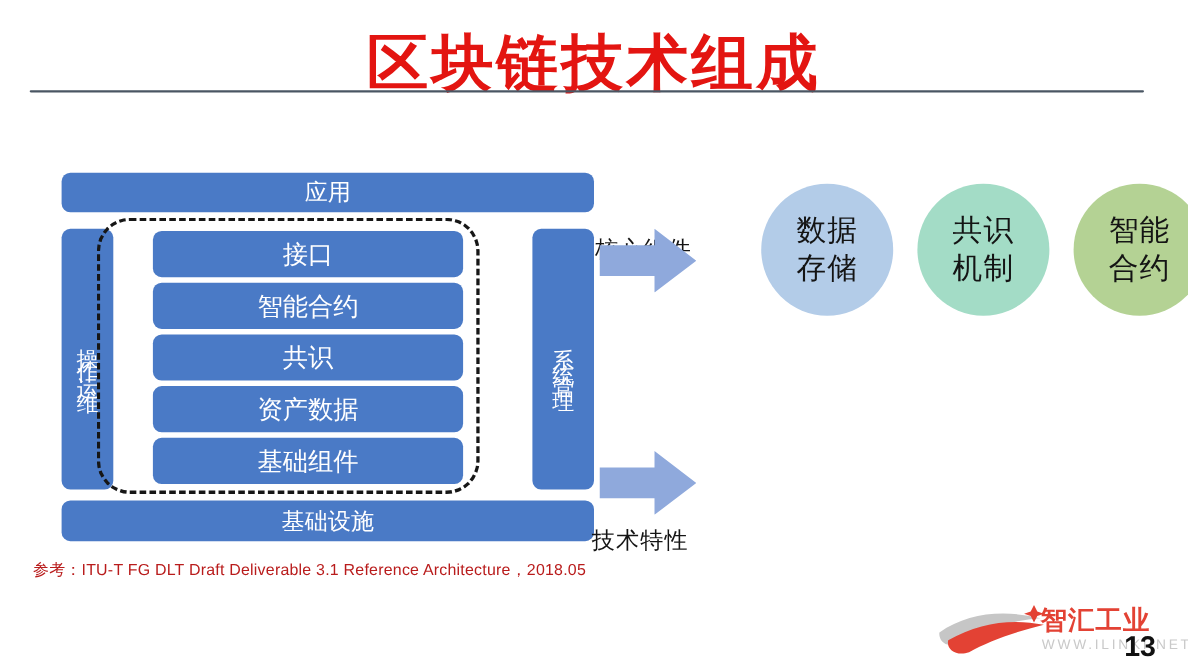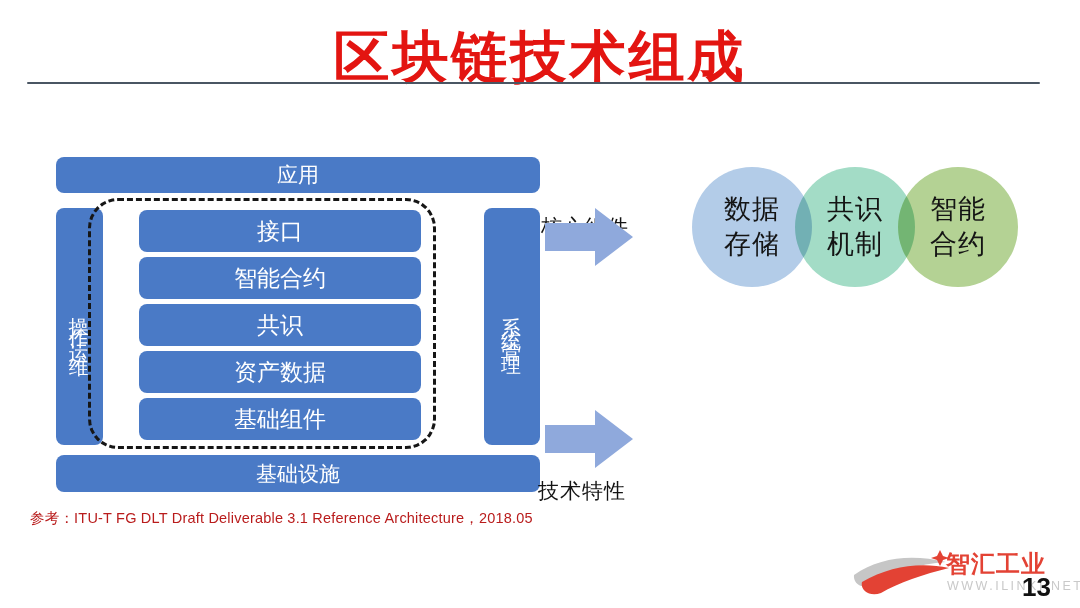--- a/index.html
+++ b/index.html
@@ -43,21 +43,21 @@
     white-space:nowrap;letter-spacing:0.2px;
   }
   
   .group-label{position:absolute;font-size:21px;color:#141414;font-weight:500;letter-spacing:1px;}
   .label-core{left:541px;top:181px;margin-top:32px;}
   .label-feat{left:538px;top:477px;}
   .arrow{position:absolute;width:88px;height:58px;}
   .arrow-core{left:545px;top:208px;}
   .arrow-feat{left:545px;top:410px;}
   .circles{position:absolute;display:flex;}
-  .circles-core{left:692px;top:167px;}
+  .circles-core{left:692px;top:167px;gap:39px;}
   .circles-feat{left:692px;top:394px;}
   .circle{
     width:120px;height:120px;border-radius:50%;margin-right:-17px;
     mix-blend-mode:multiply;
     display:flex;flex-direction:column;align-items:center;justify-content:center;
     font-size:27px;font-weight:500;color:#141414;line-height:1.3;letter-spacing:1px;
   }
   
   .logo{position:absolute;left:852px;top:549px;width:100px;height:46px;}
   .brand{

